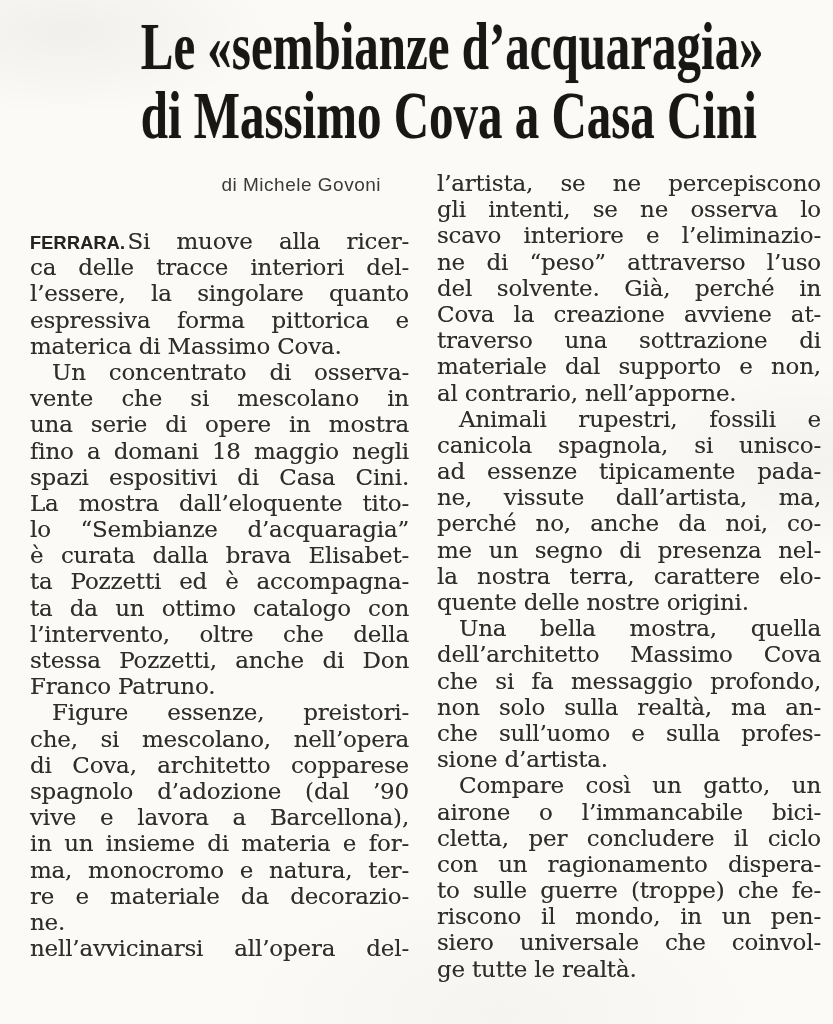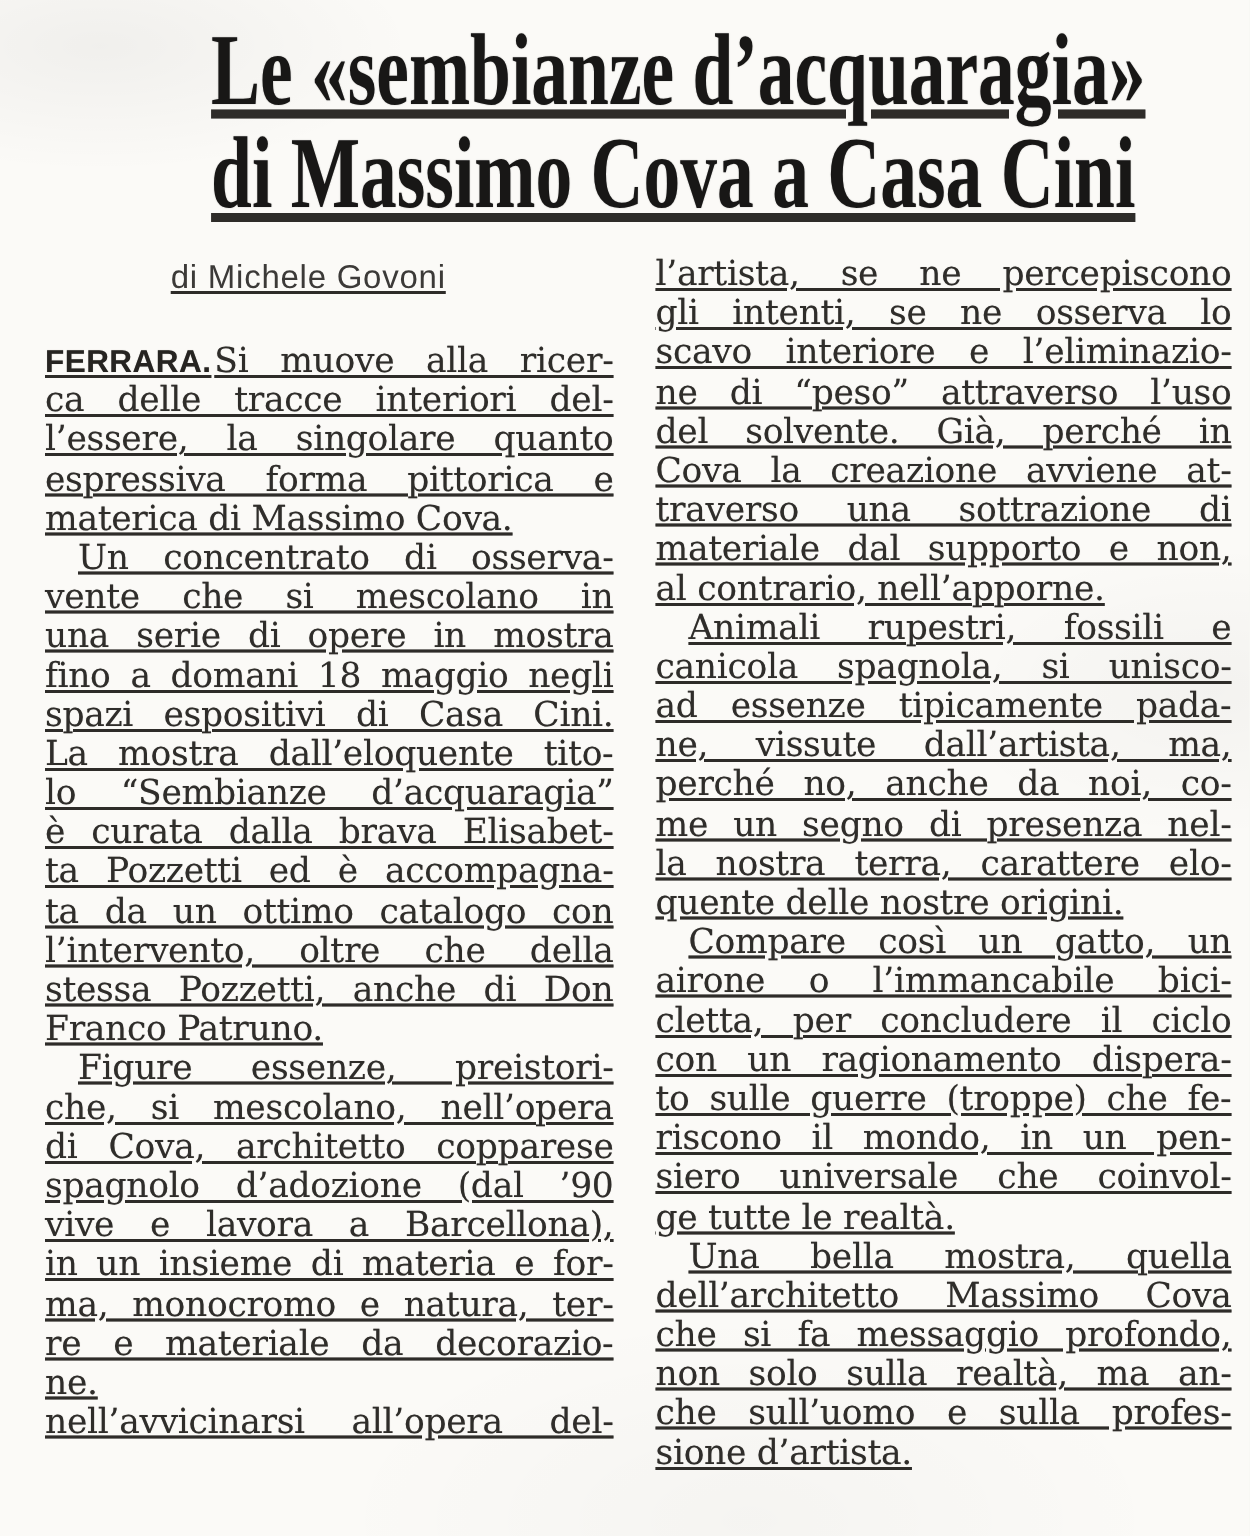--- a/index.html
+++ b/index.html
@@ -13,21 +13,20 @@
     height: 1024px;
     background:
       radial-gradient(ellipse 300px 120px at 8% 3%, rgba(0,0,0,0.045), transparent 70%),
       radial-gradient(ellipse 260px 140px at 97% 45%, rgba(0,0,0,0.03), transparent 70%),
       radial-gradient(ellipse 400px 200px at 60% 99%, rgba(0,0,0,0.025), transparent 70%),
       #fbfaf7;
     overflow: hidden;
     box-sizing: border-box;
     padding: 8px 12px 0 30px;
     color: #2e2c29;
-    text-decoration: underline;
   }
   .headline {
     font-family: "Liberation Serif", serif;
     font-weight: 700;
     font-size: 68px;
     line-height: 69px;
     text-align: center;
     color: #181716;
     transform: scaleX(0.72);
     transform-origin: 50% 0;
@@ -44,24 +43,24 @@
   .col {
     width: 380px;
     box-sizing: border-box;
   }
   .col-right {
     width: 385px;
     padding-top: 14px;
   }
   .byline {
     font-family: "Liberation Sans", sans-serif;
-    font-size: 22px;
+    font-size: 19px;
     line-height: 34px;
     color: #3c3a38;
-    text-align: center;
+    text-align: right;
     margin: 12px 28px 26px 0;
     letter-spacing: 0.5px;
   }
   .para {
     margin: 0;
   }
   .line {
     font-family: "DejaVu Serif", serif;
     font-size: 23px;
     line-height: 26.2px;
@@ -75,21 +74,21 @@
   }
   .line.end {
     text-align-last: left;
   }
   .line.indent {
     padding-left: 22px;
   }
   .lead {
     font-family: "Liberation Sans", sans-serif;
     font-weight: 700;
-    font-size: 21px;
+    font-size: 18px;
     letter-spacing: 0.3px;
     color: #262421;
     margin-right: 2px;
   }
 </style>
 </head>
 <body>
 
 <div class="page">
   <div class="headline">
@@ -156,33 +155,33 @@
             <div class="line indent">Animali rupestri, fossili e</div>
             <div class="line">canicola spagnola, si unisco-</div>
             <div class="line">ad essenze tipicamente pada-</div>
             <div class="line">ne, vissute dall’artista, ma,</div>
             <div class="line">perché no, anche da noi, co-</div>
             <div class="line">me un segno di presenza nel-</div>
             <div class="line">la nostra terra, carattere elo-</div>
             <div class="line end">quente delle nostre origini.</div>
           </div>
           <div class="para">
+            <div class="line indent">Una bella mostra, quella</div>
+            <div class="line">dell’architetto Massimo Cova</div>
+            <div class="line">che si fa messaggio profondo,</div>
+            <div class="line">non solo sulla realtà, ma an-</div>
+            <div class="line">che sull’uomo e sulla profes-</div>
+            <div class="line end">sione d’artista.</div>
+          </div>
+          <div class="para">
             <div class="line indent">Compare così un gatto, un</div>
             <div class="line">airone o l’immancabile bici-</div>
             <div class="line">cletta, per concludere il ciclo</div>
             <div class="line">con un ragionamento dispera-</div>
             <div class="line">to sulle guerre (troppe) che fe-</div>
             <div class="line">riscono il mondo, in un pen-</div>
             <div class="line">siero universale che coinvol-</div>
             <div class="line end">ge tutte le realtà.</div>
           </div>
-          <div class="para">
-            <div class="line indent">Una bella mostra, quella</div>
-            <div class="line">dell’architetto Massimo Cova</div>
-            <div class="line">che si fa messaggio profondo,</div>
-            <div class="line">non solo sulla realtà, ma an-</div>
-            <div class="line">che sull’uomo e sulla profes-</div>
-            <div class="line end">sione d’artista.</div>
-          </div>
         </div>
     </div>
   </div>
 </div>
 
 </body></html>

